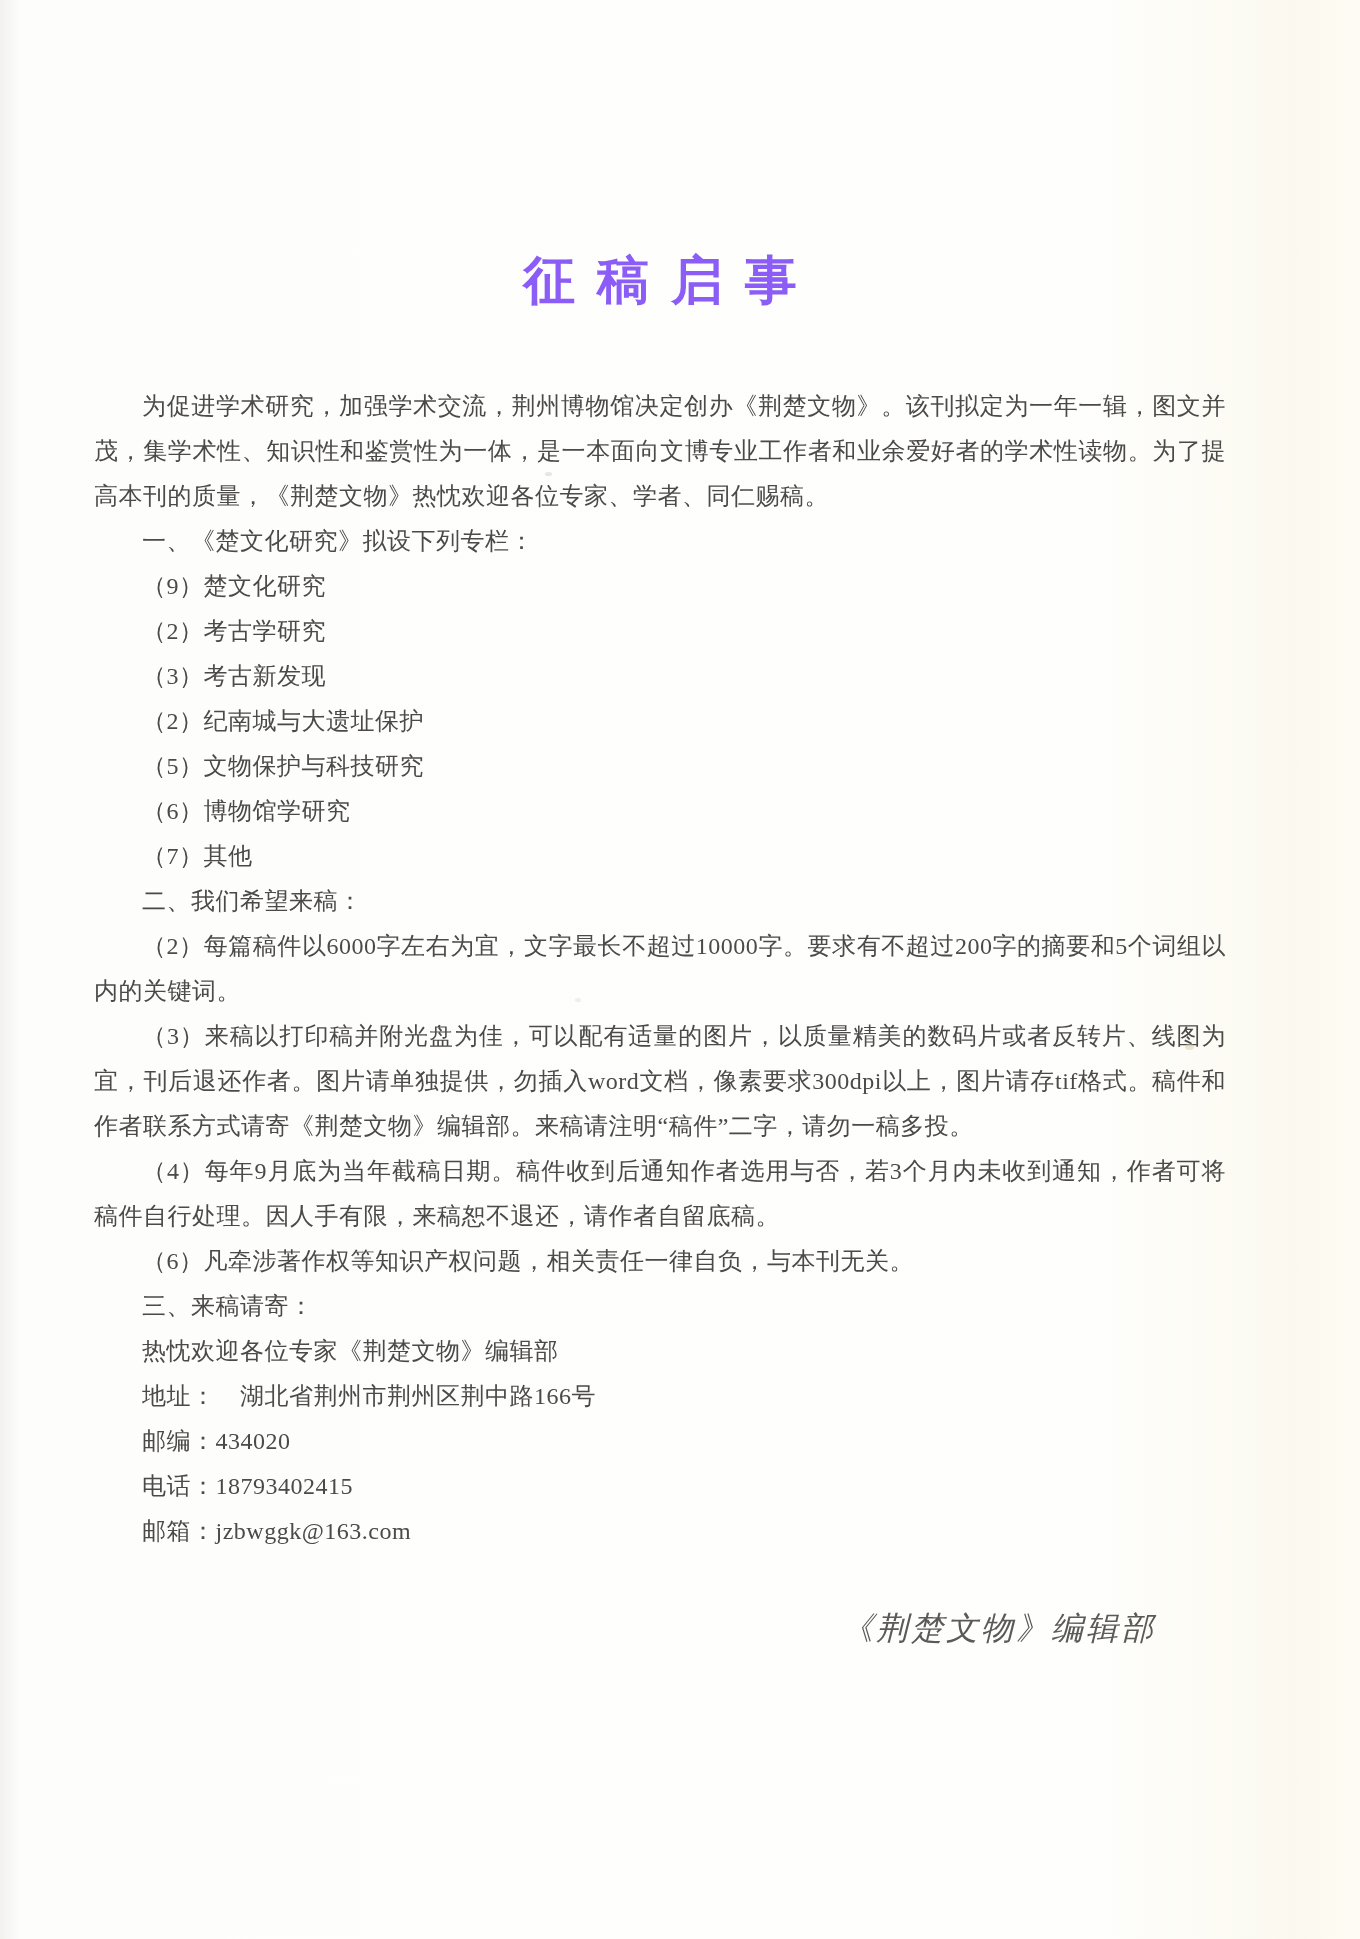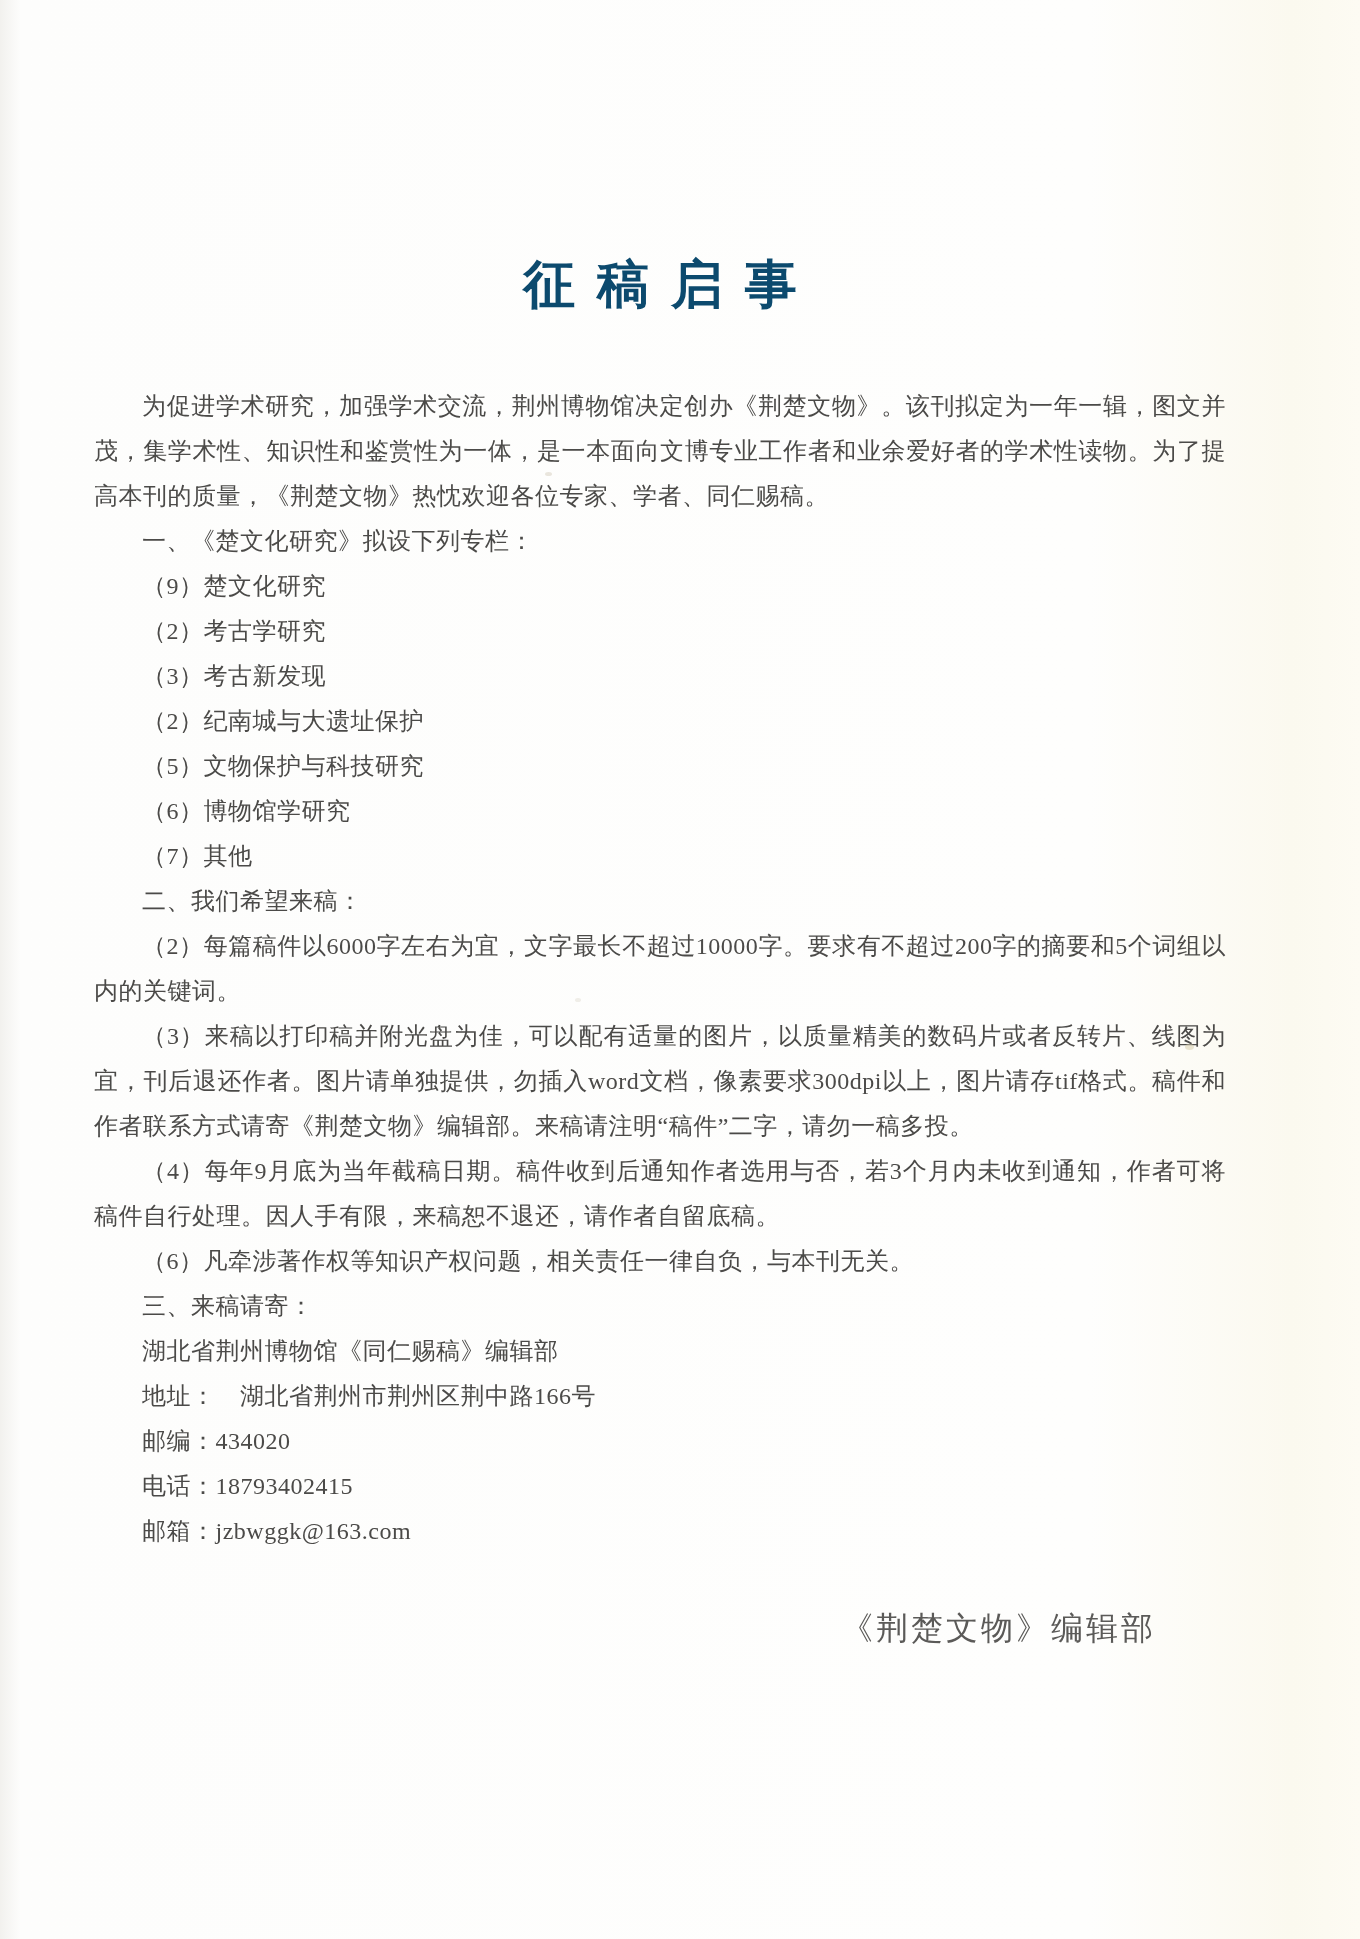--- a/index.html
+++ b/index.html
@@ -23,43 +23,45 @@
     padding: 0 134px 0 94px;
     color: #474645;
   }
   .doc-title {
     margin-top: 256px;
     font-size: 52px;
     line-height: 58px;
     font-weight: 700;
     letter-spacing: 0.42em;
     text-align: center;
-    color: #0c4a6e;
+    color: #8b5cf6;
     
     text-indent: 0.42em;
+    font-family: Liberation Mono, monospace;
   }
   .doc-body {
     margin-top: 70px;
   }
   .doc-body p {
     margin: 0;
     font-size: 24px;
     line-height: 45px;
     text-indent: 2em;
     text-align: justify;
     text-justify: inter-ideograph;
     color: #4b4a48;
     letter-spacing: 0.5px;
   }
   .signature {
     margin-top: 54px;
     padding-right: 70px;
     text-align: right;
     font-size: 32px;
     line-height: 40px;
+    font-style: italic;
     letter-spacing: 3px;
     color: #5b5a58;
   }
   .speck {
     position: absolute;
     border-radius: 50%;
     background: #d8d2c2;
     opacity: 0.55;
   }
   .speck.s1 { left: 545px; top: 216px; width: 7px; height: 4px; }
@@ -85,21 +87,21 @@
       <p>（2）纪南城与大遗址保护</p>
       <p>（5）文物保护与科技研究</p>
       <p>（6）博物馆学研究</p>
       <p>（7）其他</p>
       <p>二、我们希望来稿：</p>
       <p>（2）每篇稿件以6000字左右为宜，文字最长不超过10000字。要求有不超过200字的摘要和5个词组以内的关键词。</p>
       <p>（3）来稿以打印稿并附光盘为佳，可以配有适量的图片，以质量精美的数码片或者反转片、线图为宜，刊后退还作者。图片请单独提供，勿插入word文档，像素要求300dpi以上，图片请存tif格式。稿件和作者联系方式请寄《荆楚文物》编辑部。来稿请注明“稿件”二字，请勿一稿多投。</p>
       <p>（4）每年9月底为当年截稿日期。稿件收到后通知作者选用与否，若3个月内未收到通知，作者可将稿件自行处理。因人手有限，来稿恕不退还，请作者自留底稿。</p>
       <p>（6）凡牵涉著作权等知识产权问题，相关责任一律自负，与本刊无关。</p>
       <p>三、来稿请寄：</p>
-      <p>湖北省荆州博物馆《同仁赐稿》编辑部</p>
+      <p>热忱欢迎各位专家《荆楚文物》编辑部</p>
       <p>地址：　湖北省荆州市荆州区荆中路166号</p>
       <p>邮编：434020</p>
       <p>电话：18793402415</p>
       <p>邮箱：jzbwggk@163.com</p>
     </div>
 
   <div class="signature">《荆楚文物》编辑部</div>
 </div>
 
 </body></html>

